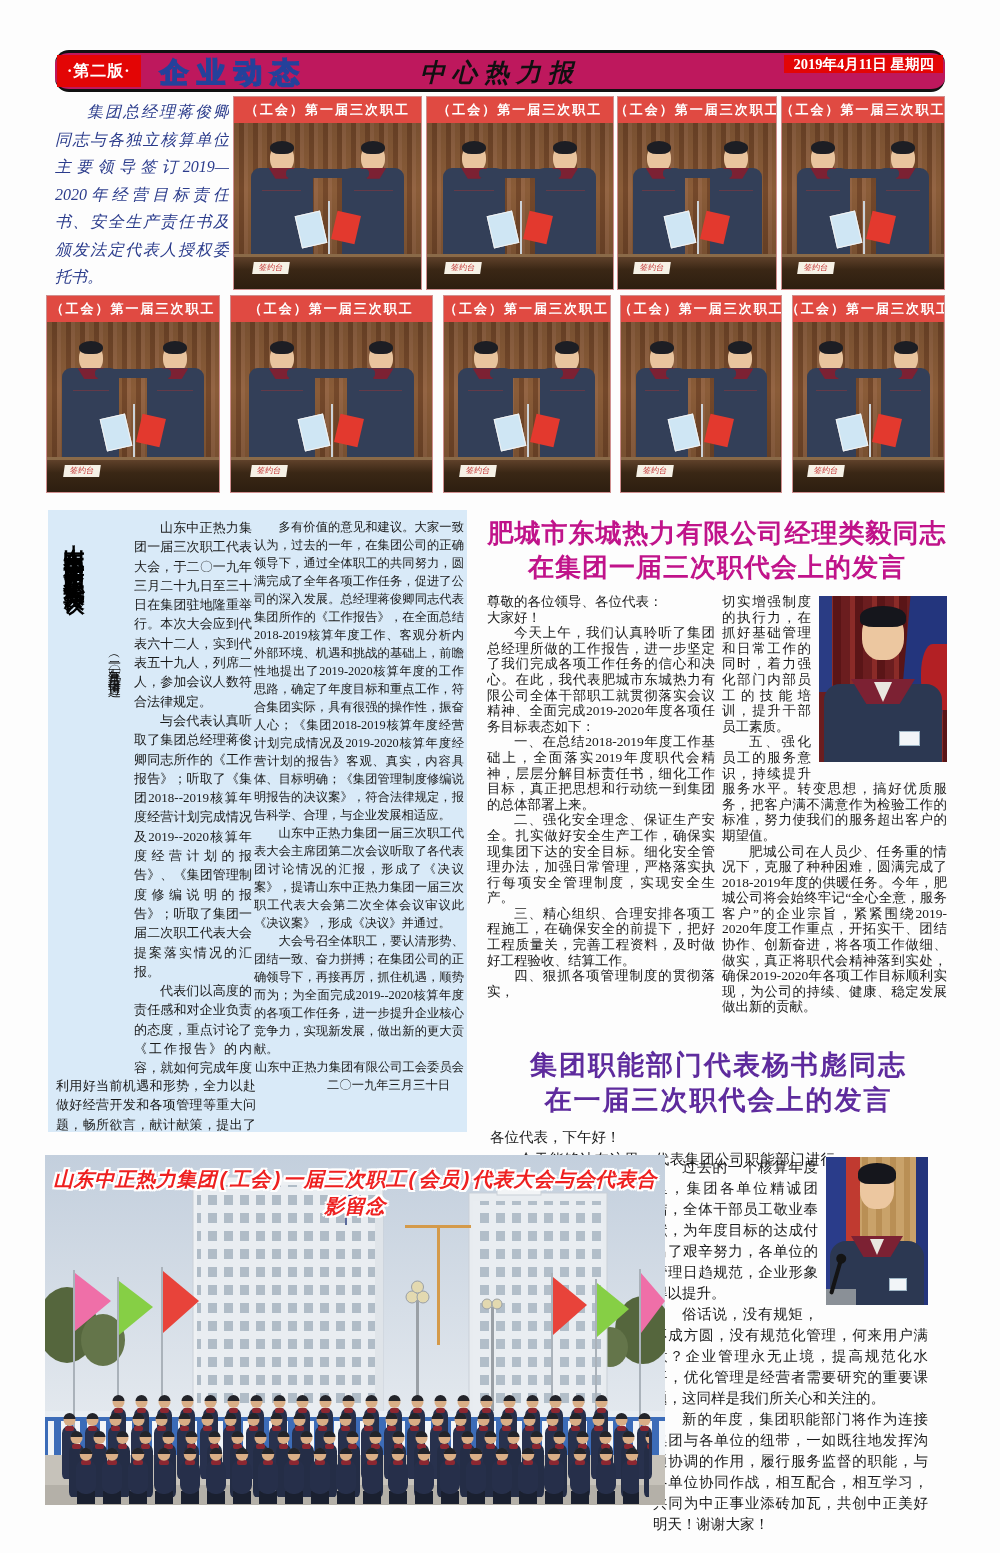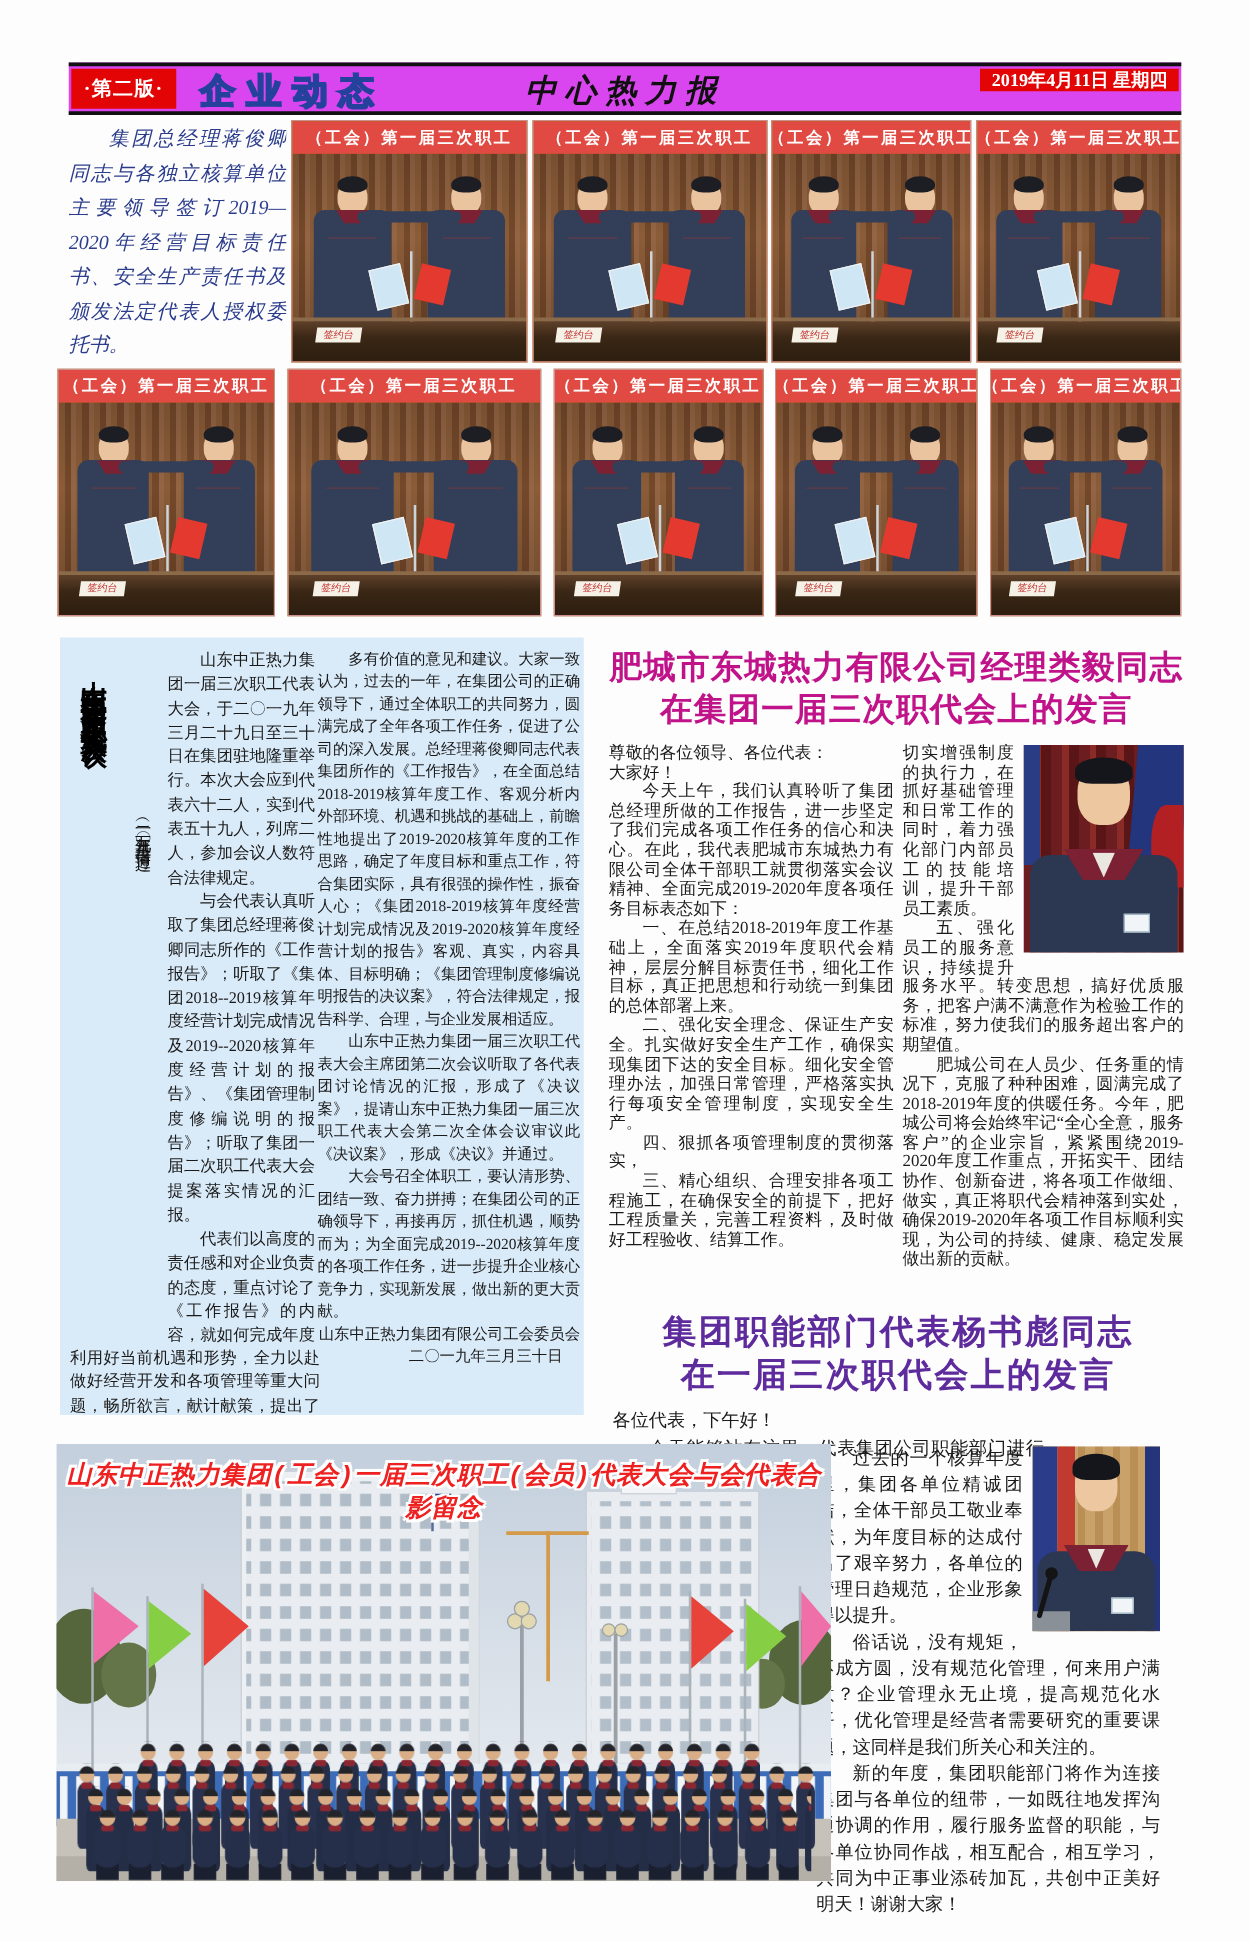--- a/index.html
+++ b/index.html
@@ -1,21 +1,21 @@
 <!DOCTYPE html>
 <html><head>
 <meta charset="utf-8">
 <style>
   html,body{margin:0;padding:0;background:#e9e9e9;}
   .page{position:relative;width:1000px;height:1553px;margin:0 auto;background:#fdfdfd;
         font-family:"Liberation Serif","DejaVu Serif",serif;color:#1a1a1a;overflow:hidden;}
 
   
-  .masthead-bar{position:absolute;left:55px;top:50px;width:890px;height:36px;background:#d946ef;
-        border-top:3px solid #111;border-bottom:3px solid #111;}
+  .masthead-bar{position:absolute;left:55px;top:50px;width:890px;height:36px;background:#be185d;
+        border-top:3px solid #111;border-bottom:3px solid #111;border-radius:14px;}
   .edition-box{position:absolute;left:2px;top:2px;bottom:2px;background:#e30505;color:#fff;
         display:flex;align-items:center;padding:0 10px;font-size:16px;font-weight:bold;letter-spacing:1px;}
   .section-title{position:absolute;left:105px;top:1px;font-size:28px;font-weight:900;letter-spacing:9px;
         color:#fff;-webkit-text-stroke:1.6px #24419b;text-shadow:1px 1px 0 #24419b;font-family:"Liberation Sans","DejaVu Sans",sans-serif;}
   .paper-name{position:absolute;left:0;right:0;top:3px;text-align:center;font-size:25px;font-weight:bold;
         font-style:italic;letter-spacing:7px;color:#101010;}
   .date-box{position:absolute;right:2px;top:2px;bottom:16px;background:#e30505;color:#fff;
         display:flex;align-items:center;padding:0 9px;font-size:14.5px;font-weight:bold;}
 
   
@@ -359,22 +359,22 @@
   <div class="headline1">
     <div>肥城市东城热力有限公司经理类毅同志</div>
     <div>在集团一届三次职代会上的发言</div>
   </div>
   <div class="a1-col a1-col1">
     <p class="noindent">尊敬的各位领导、各位代表：</p>
     <p class="noindent">大家好！</p>
     <p>今天上午，我们认真聆听了集团总经理所做的工作报告，进一步坚定了我们完成各项工作任务的信心和决心。在此，我代表肥城市东城热力有限公司全体干部职工就贯彻落实会议精神、全面完成2019-2020年度各项任务目标表态如下：</p>
     <p>一、在总结2018-2019年度工作基础上，全面落实2019年度职代会精神，层层分解目标责任书，细化工作目标，真正把思想和行动统一到集团的总体部署上来。</p>
     <p>二、强化安全理念、保证生产安全。扎实做好安全生产工作，确保实现集团下达的安全目标。细化安全管理办法，加强日常管理，严格落实执行每项安全管理制度，实现安全生产。</p>
+    <p>三、精心组织、合理安排各项工程施工，在确保安全的前提下，把好工程质量关，完善工程资料，及时做好工程验收、结算工作。</p>
     <p>四、狠抓各项管理制度的贯彻落实，</p>
-    <p>三、精心组织、合理安排各项工程施工，在确保安全的前提下，把好工程质量关，完善工程资料，及时做好工程验收、结算工作。</p>
   </div>
   <div class="a1-col a1-col2">
     <div class="portrait1">
       <div class="p1-blue-l"></div>
       <div class="p1-blue-r"></div>
       <div class="p1-red-r"></div>
       <div class="p-head"></div>
       <div class="p-collar"></div>
       <div class="p-shirt"></div>
       <div class="p-body"></div>

